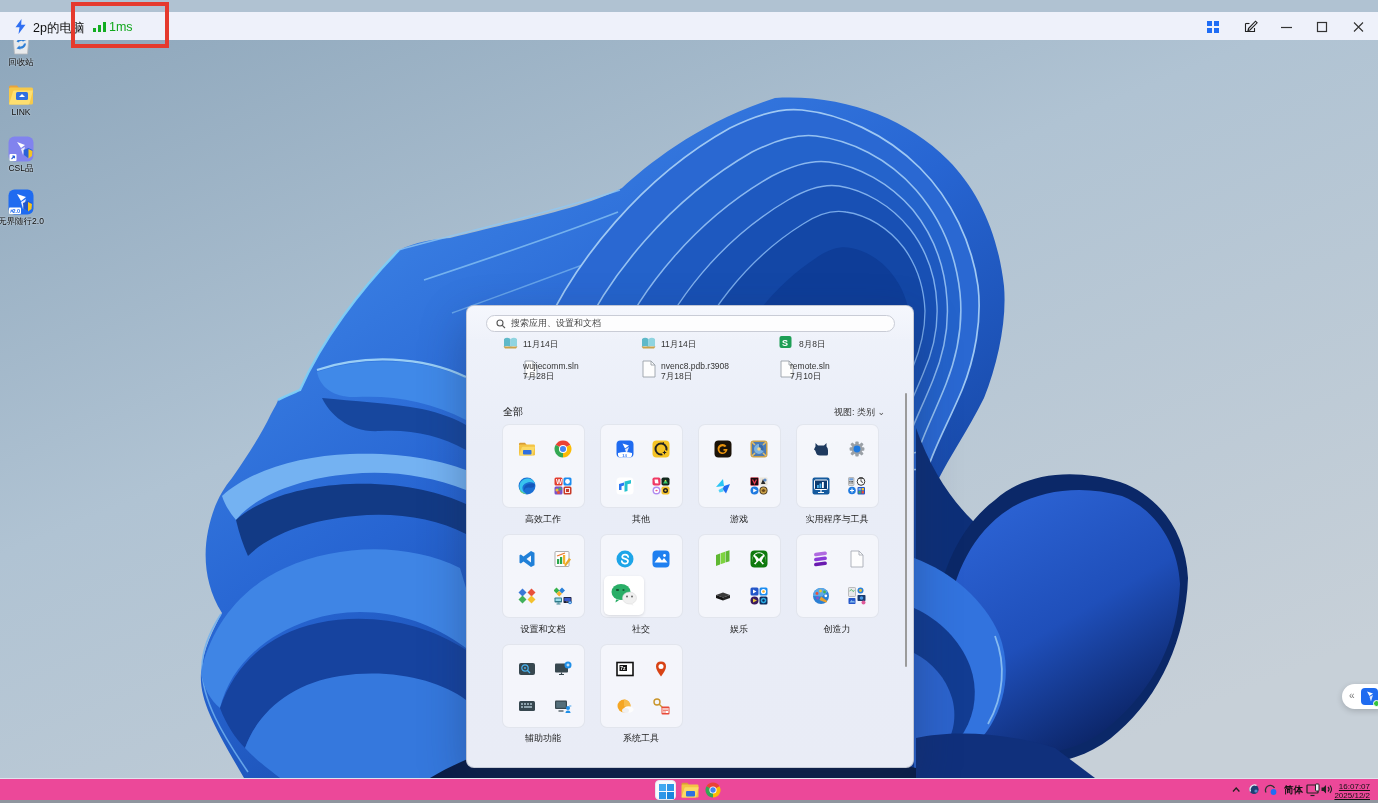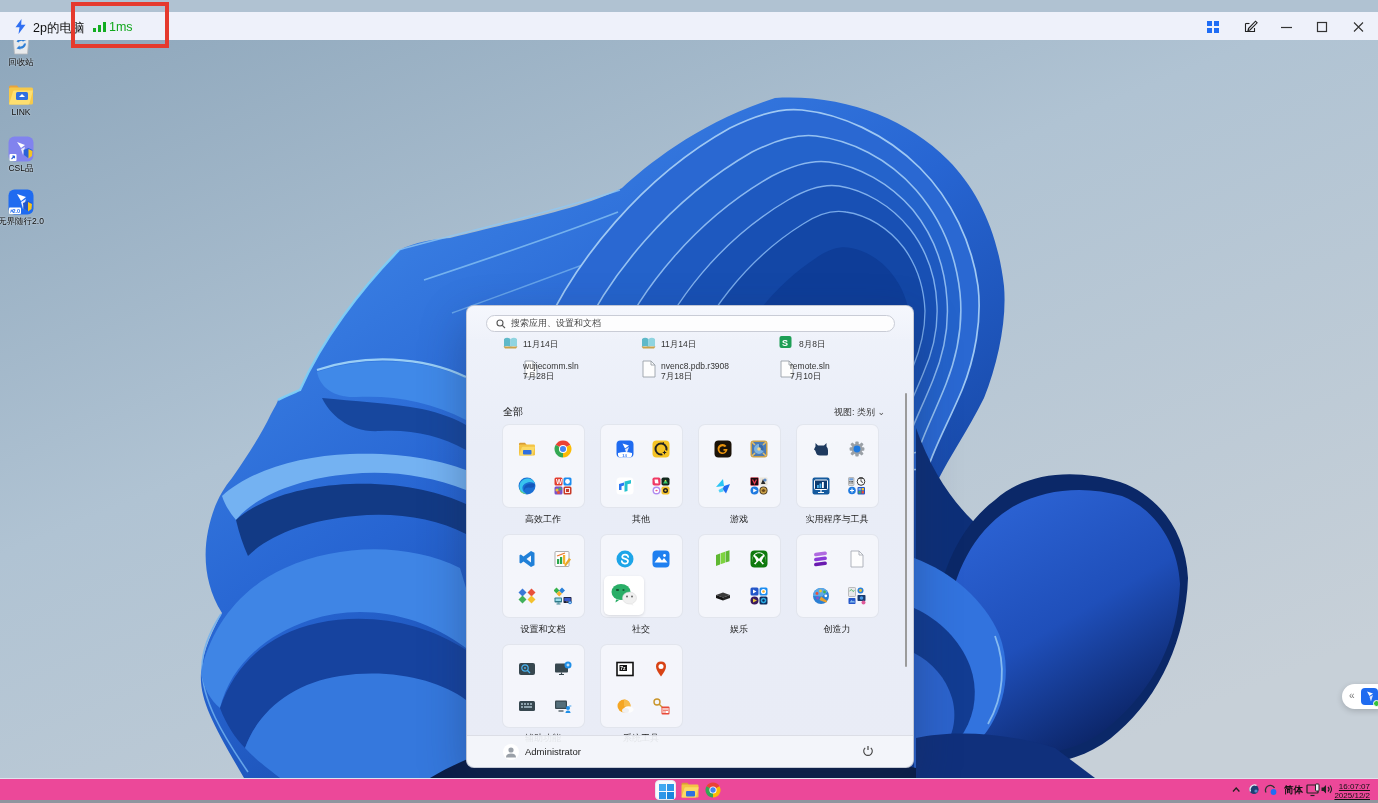--- a/index.html
+++ b/index.html
@@ -566,33 +566,20 @@
           <circle cx="5" cy="5" r="3" stroke="#c9952a" stroke-width="1.4" fill="none"></circle>
           <path d="M7 7 L11 11 L11 13 L13 13 L13 15 L15 15" stroke="#c9952a" stroke-width="1.4" fill="none"></path>
           <rect x="9.5" y="9.5" width="8" height="8" rx="1" fill="#e84a3a"></rect>
           <rect x="10.5" y="11" width="6" height="5" fill="#fff"></rect>
           <path d="M11 12 L16 12 M11 13.5 L16 13.5 M11 15 L14 15" stroke="#e84a3a" stroke-width="0.7"></path>
         </svg>
     </div>
     <div class="clabel" style="left:16px; top:426px;">辅助功能</div>
     <div class="clabel" style="left:114px; top:426px;">系统工具</div>
     <div id="scrollbar"></div>
-    <div id="userbar">
-      <div style="position:absolute;left:36px;top:8px;width:16px;height:16px;border-radius:50%;background:#fff;">
-        <svg width="16" height="16" viewBox="0 0 16 16">
-            <circle cx="8" cy="6" r="2.6" fill="#9aa0a8"></circle>
-            <path d="M3 13.5 Q3 9.5 8 9.5 Q13 9.5 13 13.5 Z" fill="#9aa0a8"></path>
-          </svg>
-      </div>
-      <div style="position:absolute;left:58px;top:10px;font-size:9.5px;color:#222;">Administrator</div>
-      <svg width="12" height="12" viewBox="0 0 12 12" style="position:absolute;right:39px;top:9px;">
-        <path d="M6 1 L6 5" stroke="#444" stroke-width="1.2"></path>
-          <path d="M3.2 2.8 A4.3 4.3 0 1 0 8.8 2.8" stroke="#444" stroke-width="1.1" fill="none"></path>
-      </svg>
-    </div>
   </div>
 
   <div id="titlebar">
     <svg width="13" height="15" viewBox="0 0 13 15" style="position:absolute;left:14px;top:7px;">
       <path d="M7.5 0 L1.5 8.2 L5.5 8.2 L4.5 15 L11.5 5.8 L7.2 5.8 Z" fill="#2f6ff2"></path>
     </svg>
     <div id="tb-name">2p的电脑</div>
     <div class="bar1" style="left:93px; top:16px; height:4px;"></div>
     <div class="bar2" style="left:98px; top:13px; height:7px;"></div>
     <div class="bar3" style="left:103px; top:10px; height:10px;"></div>

